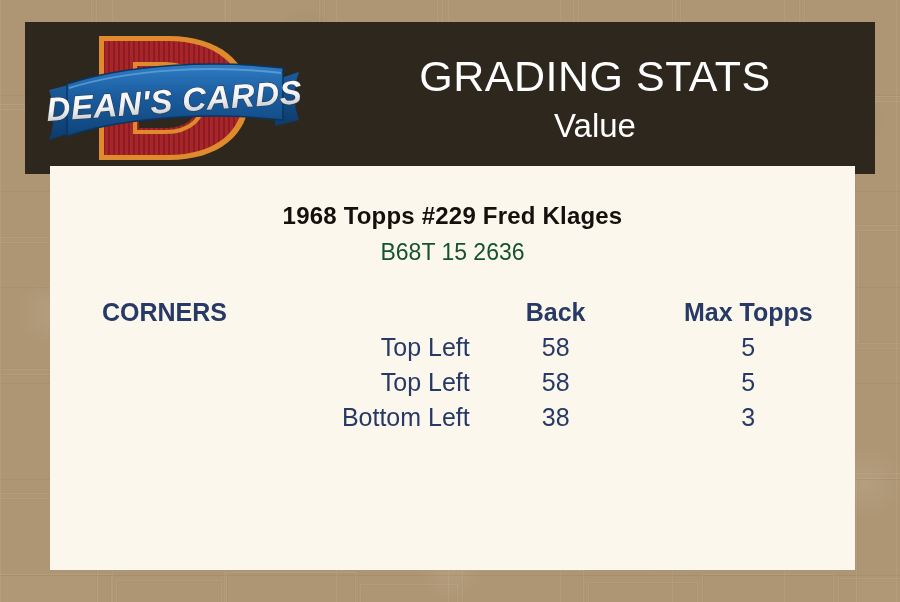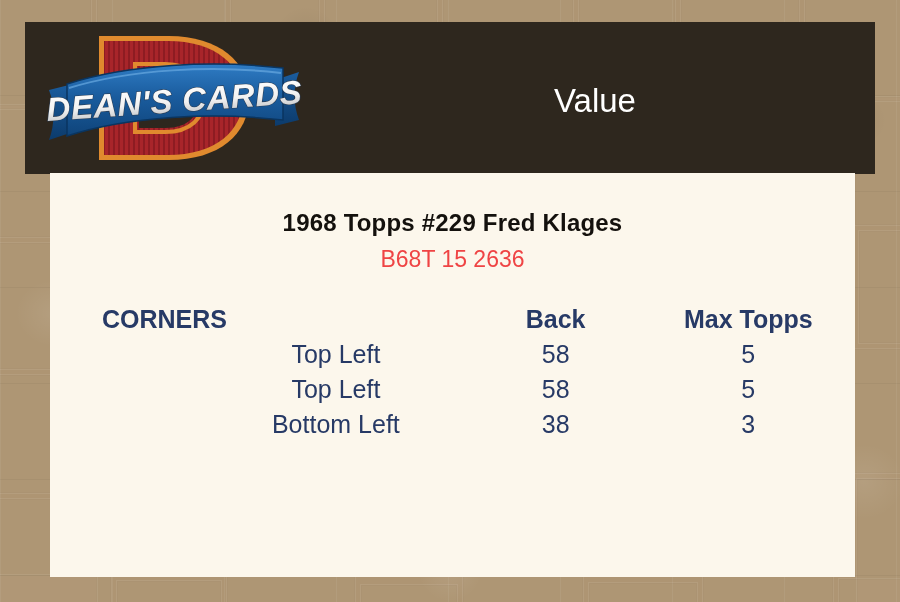--- a/index.html
+++ b/index.html
@@ -99,37 +99,37 @@
     line-height: 40px;
     font-weight: normal;
     margin-top: 5px;
     white-space: nowrap;
   }
 
   
   #content-panel {
     position: absolute;
     left: 50px;
-    top: 173px;
+    top: 166px;
     width: 805px;
     height: 404px;
     background: #fcf7ec;
   }
 
   #card-title {
     text-align: center;
     color: #14110d;
     font-size: 24px;
     font-weight: bold;
     margin-top: 36px;
     letter-spacing: 0.2px;
   }
   #card-id {
     text-align: center;
-    color: #ef4444;
+    color: #14532d;
     font-size: 23px;
     font-weight: normal;
     margin-top: 9px;
   }
 
   
   #stats-table {
     margin: 29px 0 0 0;
     width: 805px;
     border-collapse: collapse;
@@ -150,21 +150,21 @@
     width: 390px;
   }
   #stats-table th.col-value,
   #stats-table th.col-max {
     text-align: center;
   }
   #stats-table th.col-value { width: 185px; }
   #stats-table th.col-max   { width: 230px; }
 
   #stats-table tbody td.cell-label {
-    text-align: center;
+    text-align: right;
     padding-left: 152px;
     font-size: 25px;
   }
   #stats-table tbody td.cell-value,
   #stats-table tbody td.cell-max {
     text-align: center;
     font-size: 25px;
   }
 </style>
 </head>
@@ -239,20 +239,21 @@
         <path d="M24 56 C86 36 170 32 240 40 L240 92 C170 84 86 88 24 108 Z" fill="url(#ribbonGrad)" stroke="#0a3560" stroke-width="1.5"></path>
 
         <path d="M26 60 C88 41 170 37 238 45" fill="none" stroke="#64a6dd" stroke-width="2" opacity="0.75"></path>
 
         <text x="132" y="84" text-anchor="middle" font-family="'Liberation Sans', sans-serif" font-size="33" font-weight="bold" font-style="italic" letter-spacing="0.5" fill="url(#textGrad)" stroke="#2b3c52" stroke-width="1.1" paint-order="stroke fill" transform="rotate(-4 132 84)">DEAN'S CARDS</text>
       </g>
     </svg>
   </div>
 
   <div id="header-text">
+    <div id="header-title">GRADING STATS</div>
     <div id="header-subtitle">Value</div>
   </div>
 </div>
 
 <div id="content-panel">
 
   <div id="card-title">1968 Topps #229 Fred Klages</div>
 
   <div id="card-id">B68T 15 2636</div>
 

